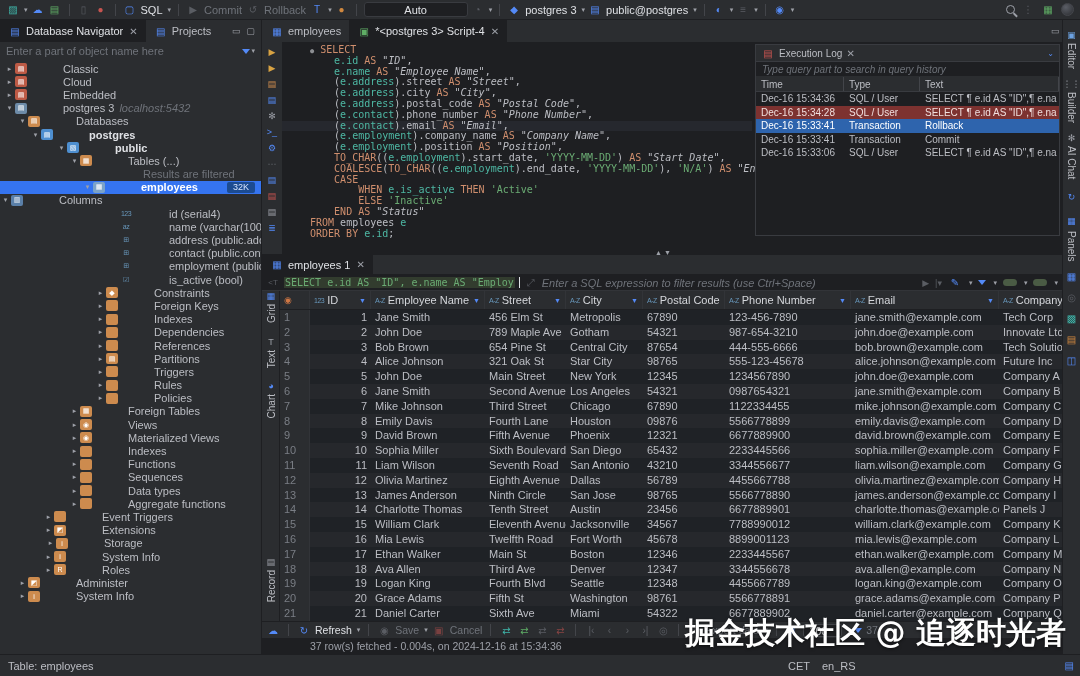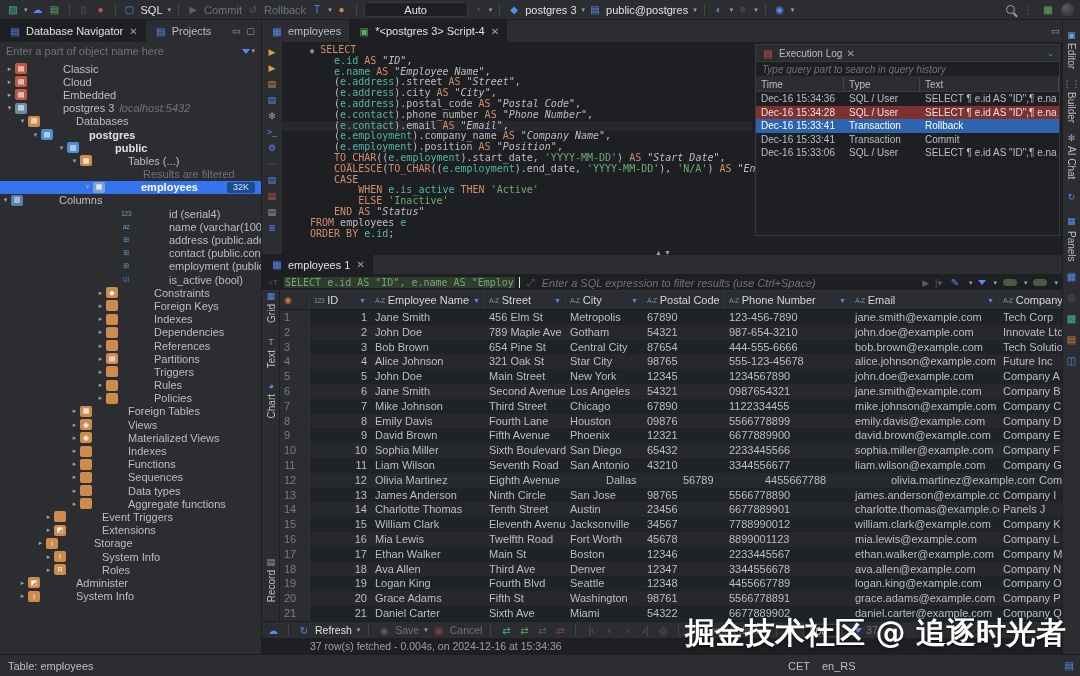--- a/index.html
+++ b/index.html
@@ -392,21 +392,21 @@
       <div class="trow" style="padding-left: 43px;">
         <span class="chev">▸</span>
         <span class="ticon" style="background: rgb(205, 139, 78);"></span>
         <span class="lbl">Event Triggers</span>
       </div>
       <div class="trow" style="padding-left: 43px;">
         <span class="chev">▸</span>
         <span class="ticon" style="background: rgb(205, 139, 78);">◩</span>
         <span class="lbl">Extensions</span>
       </div>
-      <div class="trow" style="padding-left: 35px;">
+      <div class="trow" style="padding-left: 45px;">
         <span class="chev">▸</span>
         <span class="ticon" style="background: rgb(205, 139, 78);">i</span>
         <span class="lbl">Storage</span>
       </div>
       <div class="trow" style="padding-left: 43px;">
         <span class="chev">▸</span>
         <span class="ticon" style="background: rgb(205, 139, 78);">i</span>
         <span class="lbl">System Info</span>
       </div>
       <div class="trow" style="padding-left: 43px;">
@@ -731,21 +731,21 @@
             <div class="gcell" style="width: 82px;">43210</div>
             <div class="gcell" style="width: 126px;">3344556677</div>
             <div class="gcell" style="width: 148px;">liam.wilson@example.com</div>
             <div class="gcell" style="width: 70px;">Company G</div>
           </div>
           <div class="grow">
             <div class="gutter-c">12</div>
             <div class="gcell num" style="width: 61px;">12</div>
             <div class="gcell" style="width: 114px;">Olivia Martinez</div>
             <div class="gcell" style="width: 81px;">Eighth Avenue</div>
-            <div class="gcell" style="width: 77px; margin-left: 36px;">Dallas</div>
+            <div class="gcell" style="width: 77px;">Dallas</div>
             <div class="gcell" style="width: 82px;">56789</div>
             <div class="gcell" style="width: 126px;">4455667788</div>
             <div class="gcell" style="width: 148px;">olivia.martinez@example.com</div>
             <div class="gcell" style="width: 70px;">Company H</div>
           </div>
           <div class="grow">
             <div class="gutter-c">13</div>
             <div class="gcell num" style="width: 61px;">13</div>
             <div class="gcell" style="width: 114px;">James Anderson</div>
             <div class="gcell" style="width: 81px;">Ninth Circle</div>

